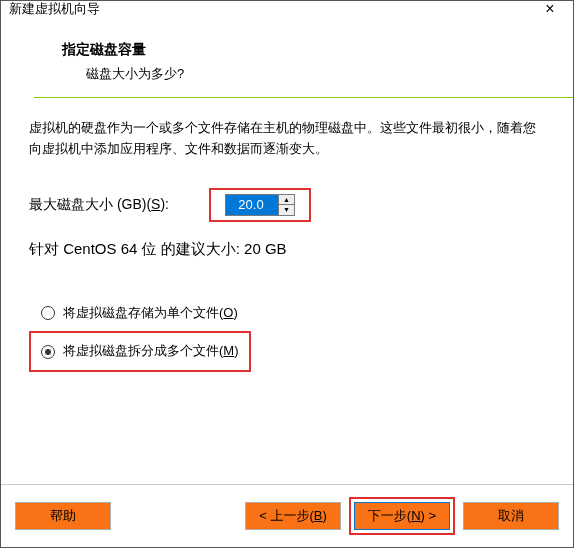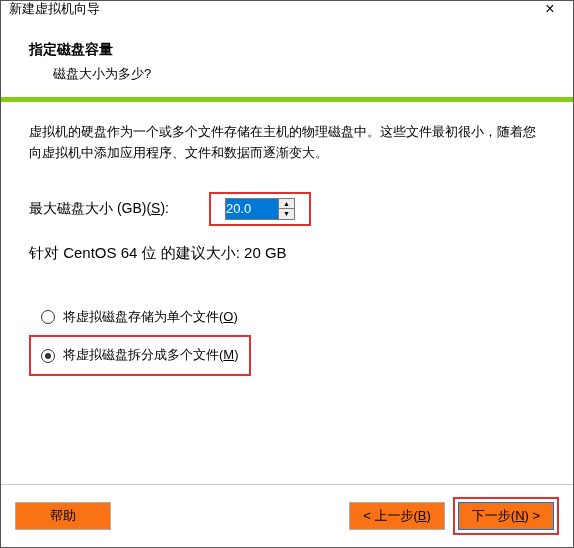--- a/index.html
+++ b/index.html
@@ -21,21 +21,22 @@
     }
     .close-btn {
       font-size: 16px;
       font-family: sans-serif;
       width: 30px;
       text-align: center;
       cursor: pointer;
     }
     .header-section {
       padding: 12px 28px 14px 28px;
-      border-bottom: 5px solid #84cc16;
+      border-bottom: 1px solid #84cc16;
+      margin-left: 33px;
     }
     .header-title {
       font-weight: bold;
       font-size: 14px;
       margin-bottom: 6px;
     }
     .header-subtitle {
       font-size: 13px;
       padding-left: 24px;
     }
@@ -62,21 +63,21 @@
     }
     .spinner {
       display: flex;
       border: 1px solid #7a7a7a;
       background: #fff;
       height: 22px;
     }
     .spinner-input {
       width: 52px;
       border: none;
-      text-align: left;
+      text-align: center;
       padding-right: 2px;
       font-size: 13px;
       background: #0078d7;
       color: #fff;
       outline: none;
     }
     .spinner-buttons {
       display: flex;
       flex-direction: column;
       border-left: 1px solid #7a7a7a;
@@ -225,13 +226,14 @@
   <button class="btn btn-help">帮助</button>
   <span class="spacer"></span>
   <button class="btn">
     <span>&lt; 上一步(</span><span class="underline">B</span><span>)</span>
   </button>
   <span class="next-wrap">
     <button class="btn btn-next">
       <span>下一步(</span><span class="underline">N</span><span>) &gt;</span>
     </button>
   </span>
+  <button class="btn">取消</button>
 </div>
 
 </body></html>

